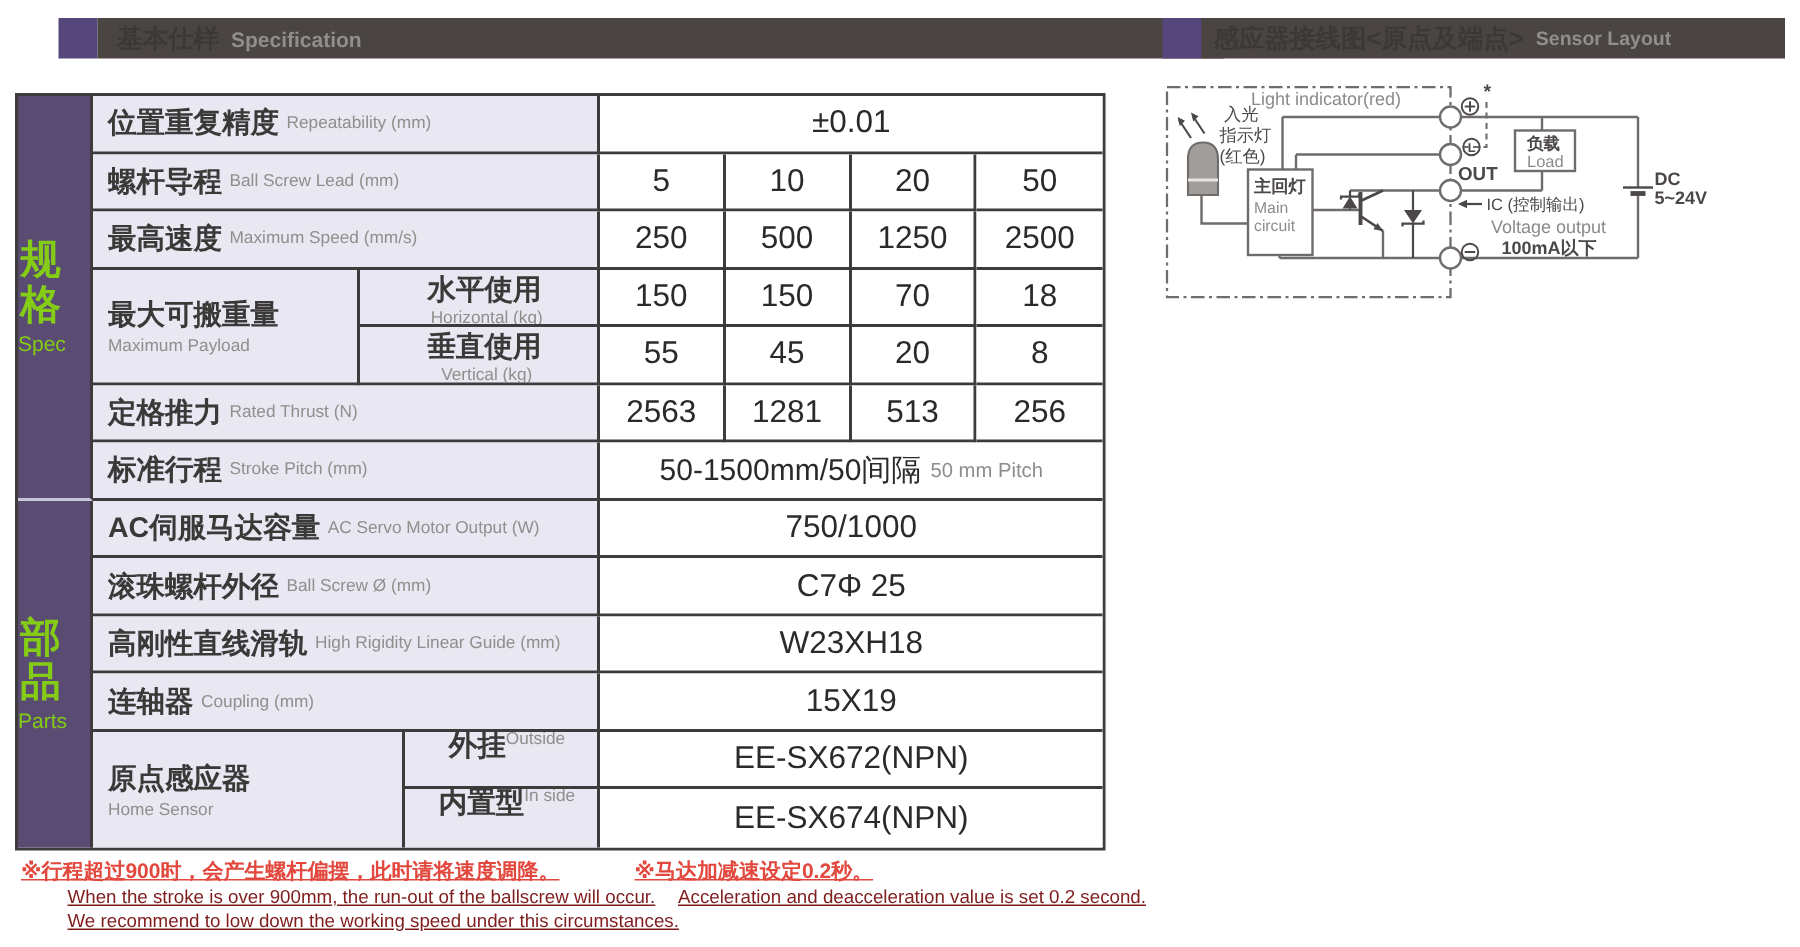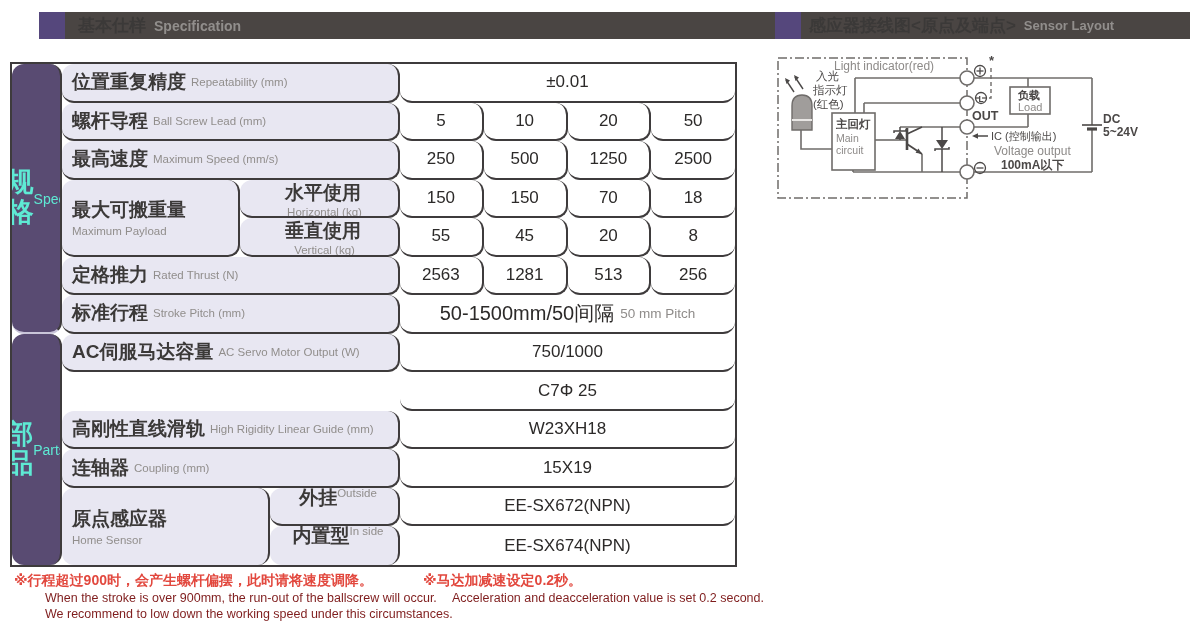--- a/index.html
+++ b/index.html
@@ -18,41 +18,41 @@
   #hdr-right{left:775px;width:415px;}
   
   .spec-table{
     position:absolute;left:10px;top:62px;width:727px;height:505px;
     box-sizing:border-box;border:2px solid #3e3b3c;background:#fff;
     display:grid;
     grid-template-columns:50px 178px 30px 130px repeat(4,1fr);
     grid-template-rows:repeat(13,1fr);
   }
   .c{box-sizing:border-box;border-right:2px solid #3e3b3c;border-bottom:2px solid #3e3b3c;
-     display:flex;align-items:center;overflow:hidden;border-radius:12px;}
+     display:flex;align-items:center;overflow:hidden;}
   .c.lc{border-right:none;}
   .c.lb{border-bottom:none;}
-  .side{background:#594b72;color:#5eead4;flex-direction:row;justify-content:center;align-items:center;}
+  .side{background:#594b72;color:#84cc16;flex-direction:column;justify-content:center;align-items:flex-start;}
   .side.side-div{border-bottom:2px solid #c9c5d9;}
   .side-zh{font-size:27px;font-weight:bold;line-height:1.1;width:30px;text-align:center;word-break:break-all;}
   .side-en{font-size:14px;margin-top:2px;}
   .lab,.sub{background:#e8e7f2;}
   .lab{padding-left:10px;}
   .sub{padding-left:8px;flex-direction:column;}
   .zh{font-size:19px;font-weight:bold;color:#3b3938;white-space:nowrap;}
   .en{font-size:11.5px;color:#918e8c;margin-left:5px;white-space:nowrap;}
   .stack{flex-direction:column;align-items:flex-start;justify-content:center;}
   .stack .en{margin:2px 0 0 0;}
   .stack2{flex-direction:row;align-items:flex-start;justify-content:center;}
   .stack2 .zh{line-height:1.05;}
   .stack2 .en{margin:0;line-height:1;text-align:right;}
-  .v{justify-content:center;font-size:17px;color:#2c2a29;background:#fff;}
+  .v{justify-content:center;font-size:21px;color:#2c2a29;background:#fff;}
   .v .vsub{font-size:13.5px;color:#8f8c8a;margin-left:6px;}
   
-  .fnote{position:absolute;white-space:nowrap;}
+  .fnote{position:absolute;white-space:nowrap;text-decoration:underline;}
   .fnote.red{color:#e2483e;font-size:14px;font-weight:bold;}
   .fnote.pink{color:#7f1d1d;font-size:12.5px;}
   
   #diagram{position:absolute;left:770px;top:52px;}
   #diagram text{font-family:"Liberation Sans","DejaVu Sans",sans-serif;}
   .dk{fill:#4b4847;}
   .gy{fill:#8d8a88;}
 </style>
 </head>
 <body>
@@ -146,20 +146,24 @@
     <span>50-1500mm/50间隔</span>
     <span class="vsub">50 mm Pitch</span>
   </div>
 
   <div class="c lab" style="grid-area:8/2/9/5">
     <span class="zh">AC伺服马达容量</span>
     <span class="en">AC Servo Motor Output (W)</span>
   </div>
   <div class="c v lc" style="grid-area:8/5/9/9">750/1000</div>
 
+  <div class="c lab" style="grid-area:9/2/10/5">
+    <span class="zh">滚珠螺杆外径</span>
+    <span class="en">Ball Screw Ø (mm)</span>
+  </div>
   <div class="c v lc" style="grid-area:9/5/10/9">C7Φ 25</div>
 
   <div class="c lab" style="grid-area:10/2/11/5">
     <span class="zh">高刚性直线滑轨</span>
     <span class="en">High Rigidity Linear Guide (mm)</span>
   </div>
   <div class="c v lc" style="grid-area:10/5/11/9">W23XH18</div>
 
   <div class="c lab" style="grid-area:11/2/12/5">
     <span class="zh">连轴器</span>

